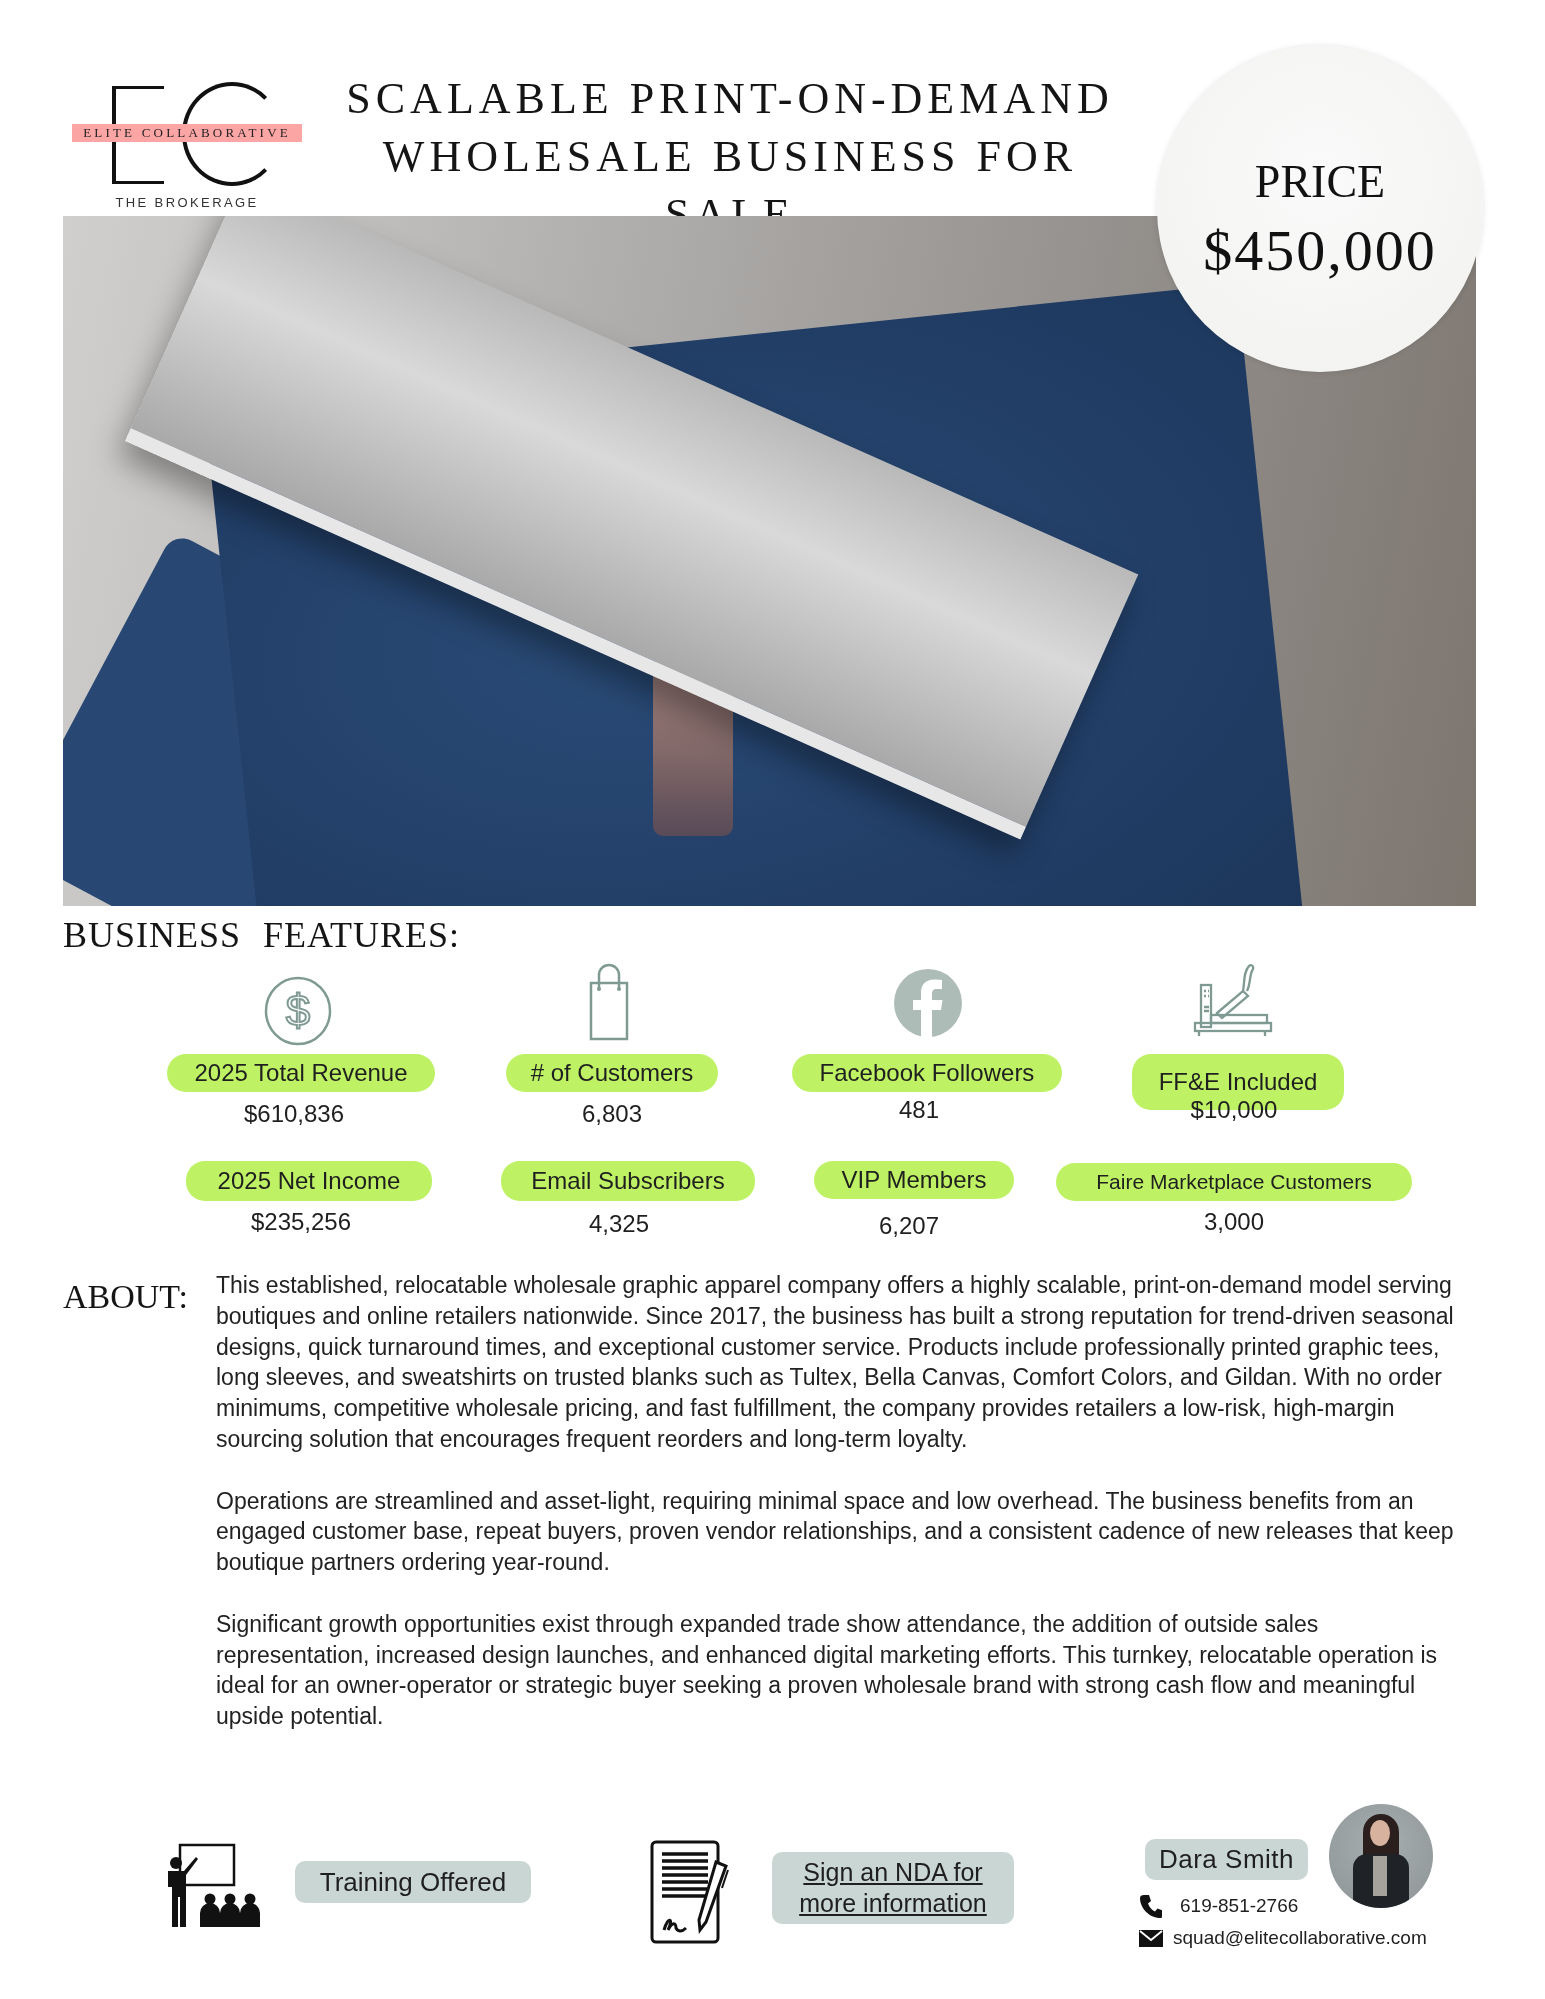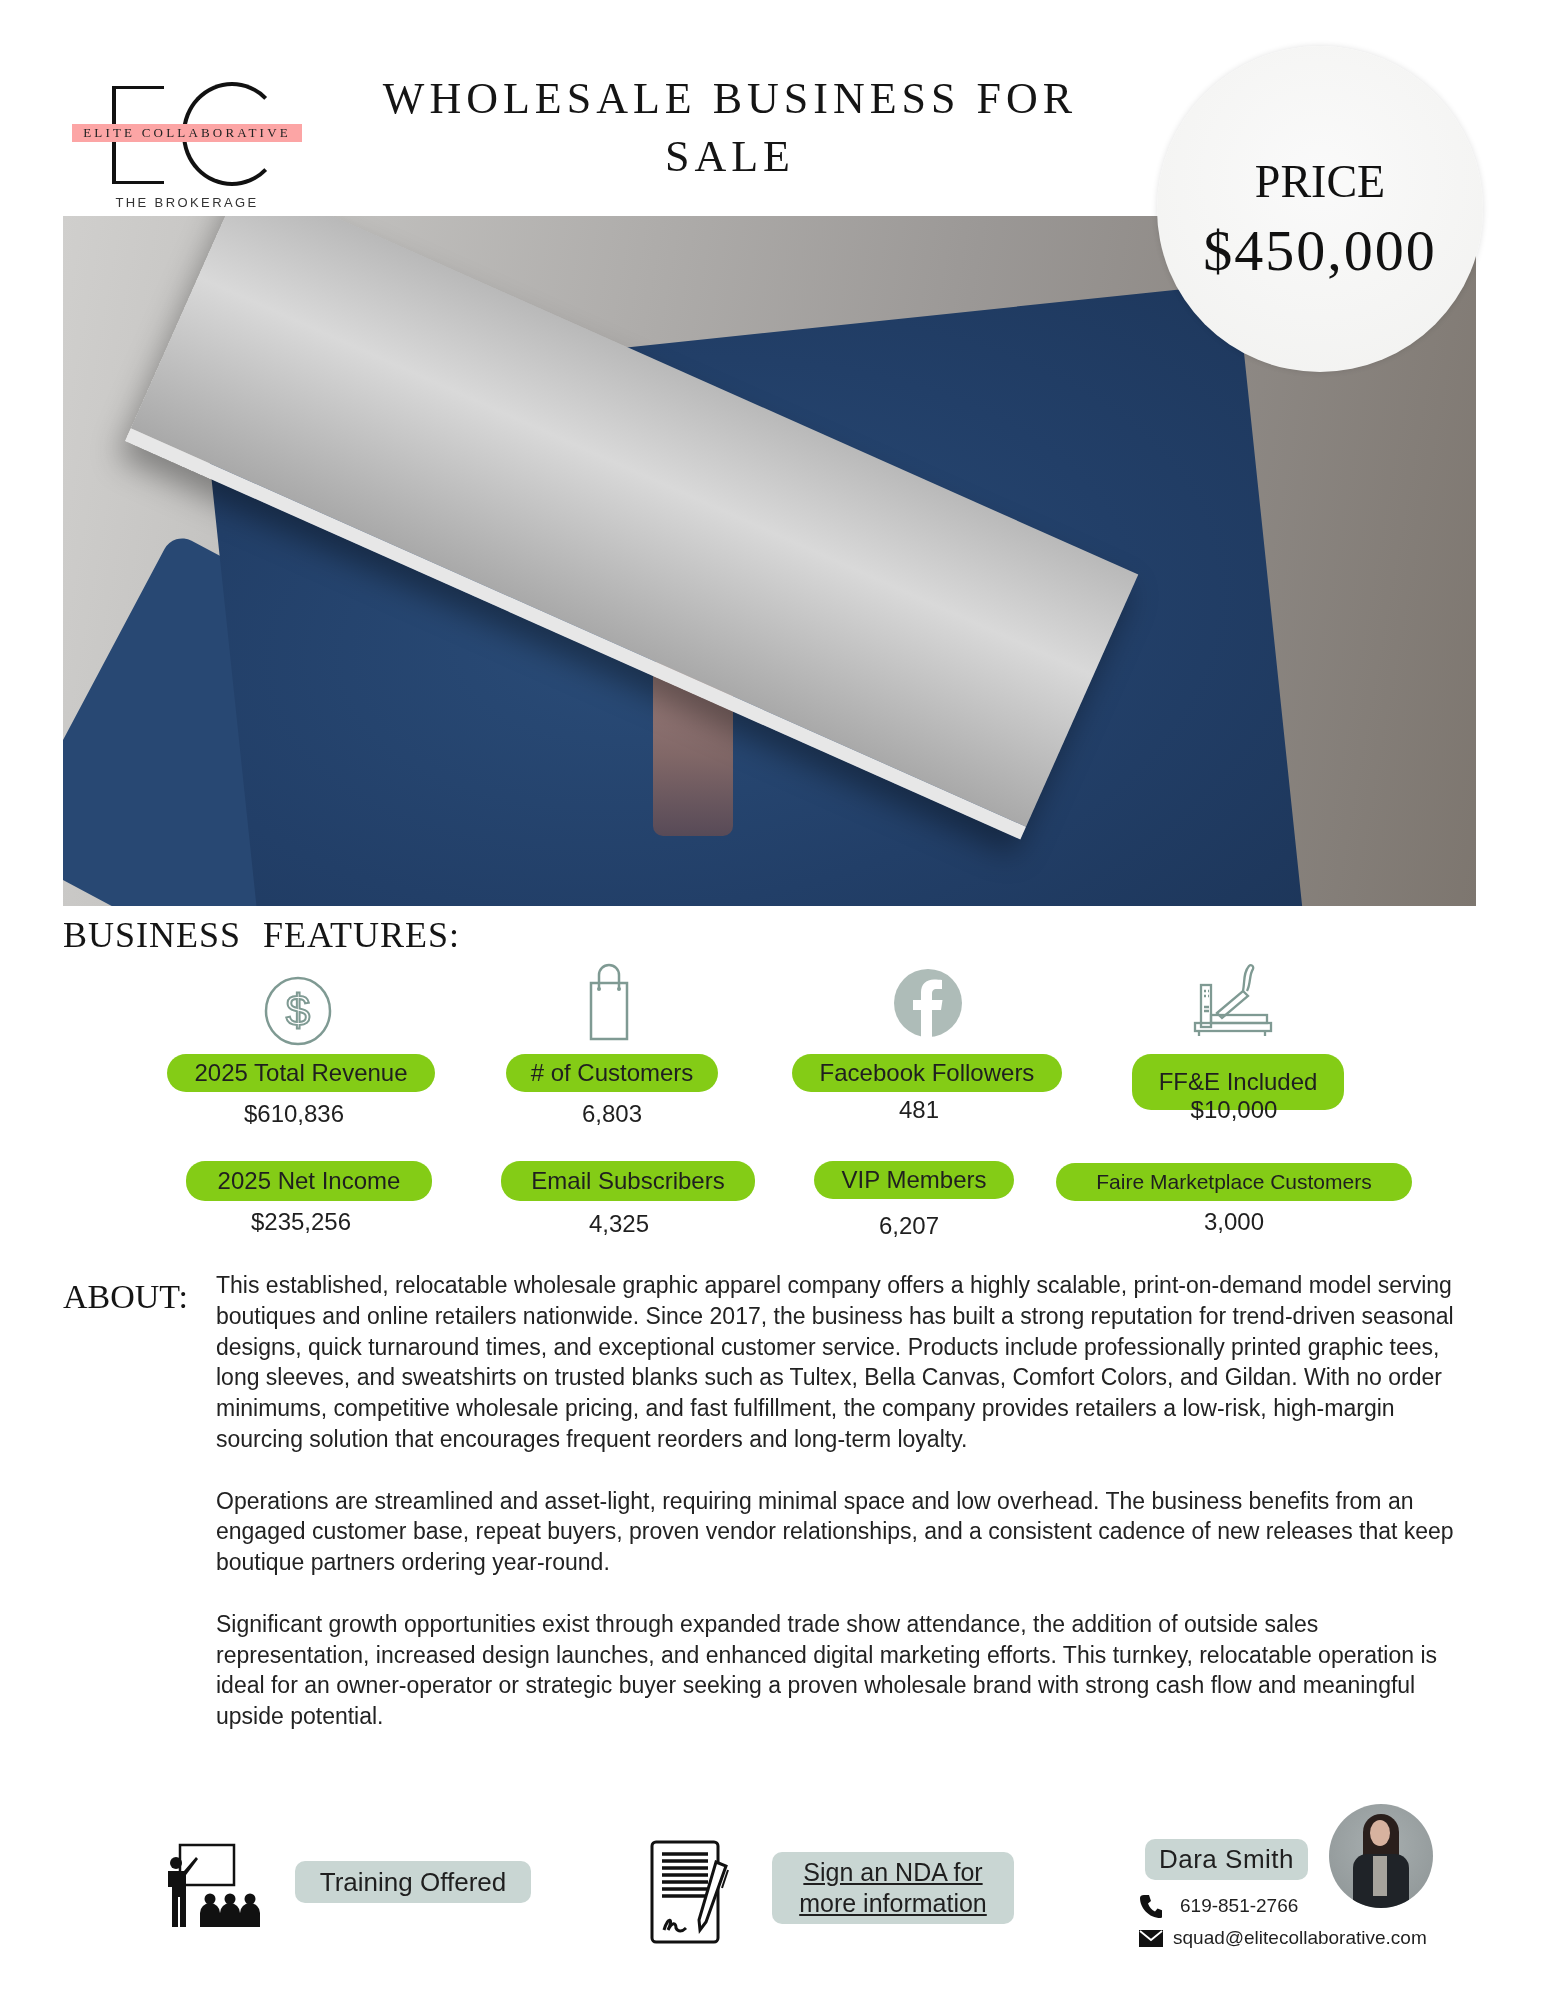--- a/index.html
+++ b/index.html
@@ -52,21 +52,21 @@
                  background: radial-gradient(circle at 50% 40%, #fafafa 0%, #f1f1ef 100%);
                  box-shadow: 0 0 6px rgba(0,0,0,0.12); text-align: center; font-family: "Liberation Serif", serif; color: #111; }
   .price-badge .l1 { position: absolute; left: 0; width: 100%; top: 50px; font-size: 46px; line-height: 56px; }
   .price-badge .l2 { position: absolute; left: 0; width: 100%; top: 108px; font-size: 46px; line-height: 56px; }
   .price-badge .amt { position: absolute; left: 0; width: 100%; top: 170px; font-size: 58px; line-height: 70px; letter-spacing: 2px; }
 
   
   .features-heading { position: absolute; left: 63px; top: 914px; font-family: "Liberation Serif", serif;
                       font-size: 36px; letter-spacing: 1px; word-spacing: 12px; color: #151515; }
   .feat-icon { position: absolute; }
-  .pill { position: absolute; background: #84cc16; border-radius: 19px; height: 38px; display: flex; align-items: center;
+  .pill { position: absolute; background: #bef264; border-radius: 19px; height: 38px; display: flex; align-items: center;
           justify-content: center; font-size: 24px; color: #1f1f1f; padding: 0 8px; white-space: nowrap; }
   .pill.small { font-size: 21px; }
   .val { position: absolute; font-size: 24px; color: #1f1f1f; text-align: center; white-space: nowrap; }
 
   
   .about-label { position: absolute; left: 63px; top: 1278px; font-family: "Liberation Serif", serif; font-size: 34px; color: #151515; }
   .about-text { position: absolute; left: 216px; top: 1270px; width: 1240px; font-size: 23px; line-height: 30.8px; color: #222; }
   .about-text p { margin-bottom: 30.8px; }
 
   
@@ -86,20 +86,21 @@
 <body>
 
 <div class="logo">
   <div class="e"></div>
   <div class="c"></div>
   <div class="brand">ELITE COLLABORATIVE</div>
   <div class="sub">THE BROKERAGE</div>
 </div>
 
 <h1 class="title">
+  <div>SCALABLE PRINT-ON-DEMAND</div>
   <div>WHOLESALE BUSINESS FOR SALE</div>
 </h1>
 
 <div class="hero">
   <div class="shirt-sleeve"></div>
   <div class="shirt"></div>
   <div class="art">
     <div class="face"></div>
     <div class="flowers"></div>
   </div>

